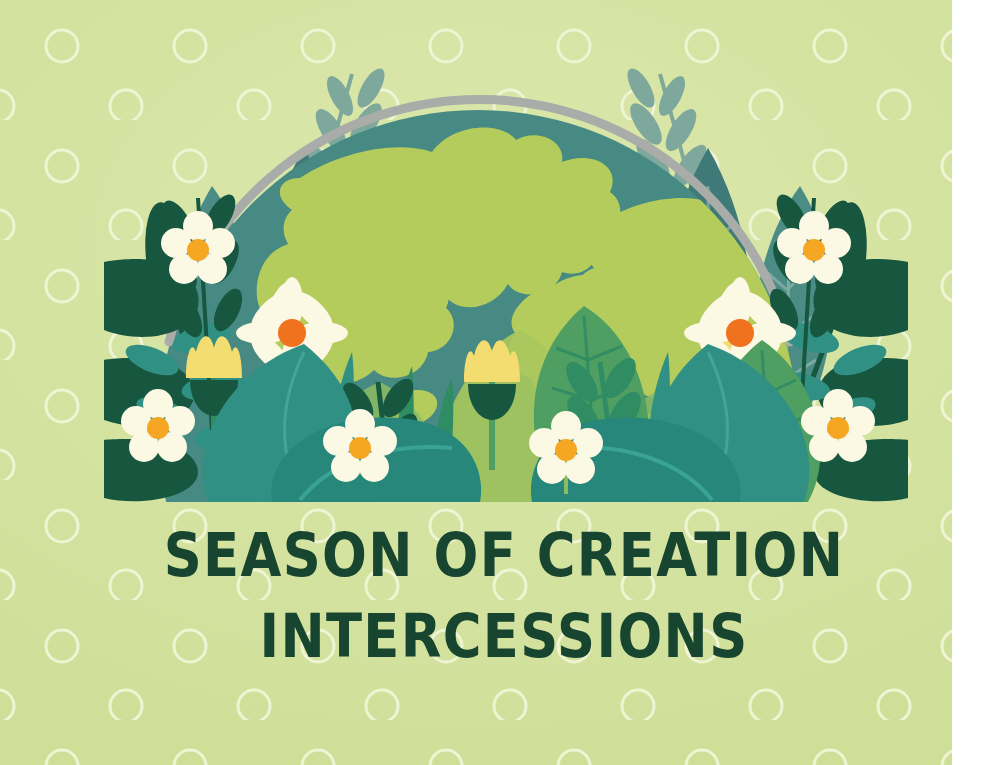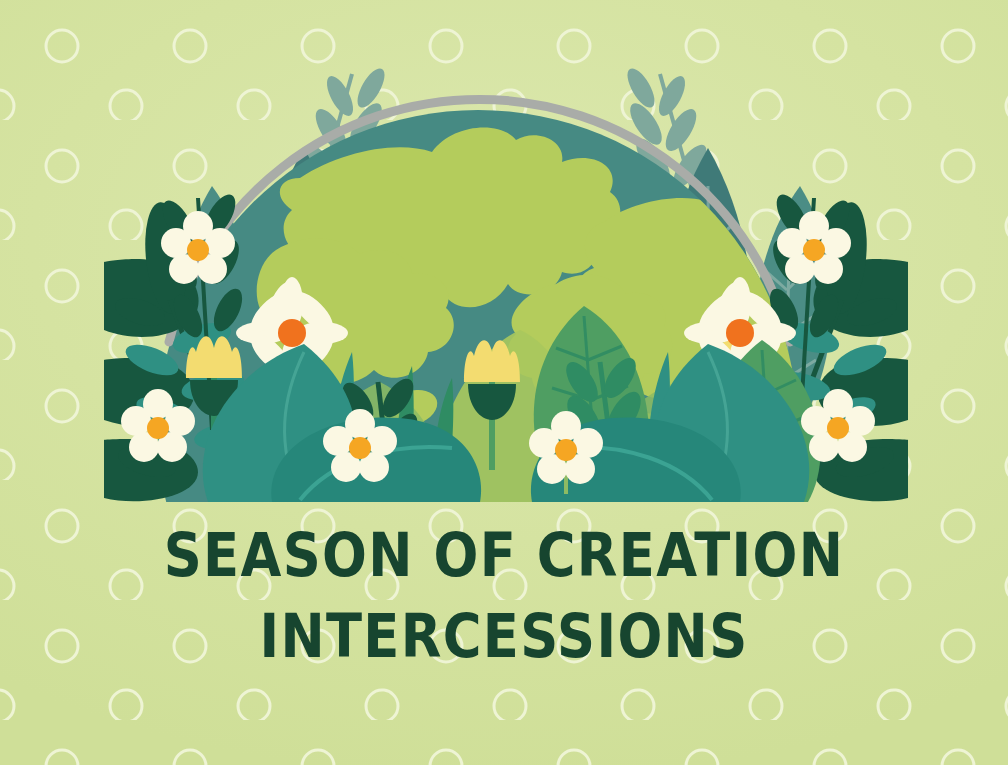--- a/index.html
+++ b/index.html
@@ -6,24 +6,25 @@
   html, body {
     margin: 0;
     padding: 0;
     background: #ffffff;
   }
   body {
     font-family: "Liberation Sans", sans-serif;
   }
   #poster {
     position: relative;
-    width: 1008px;
+    width: 933px;
     height: 765px;
     overflow: hidden;
     background: #d6e4a3;
+    padding-left: 19px;
   }
   
   .bg-base {
     position: absolute;
     inset: 0;
     background:
       radial-gradient(ellipse 85% 70% at 50% 32%, #dbe8ae 0%, #d5e3a1 55%, #cfdf98 100%);
   }
   .bg-dots {
     position: absolute;

